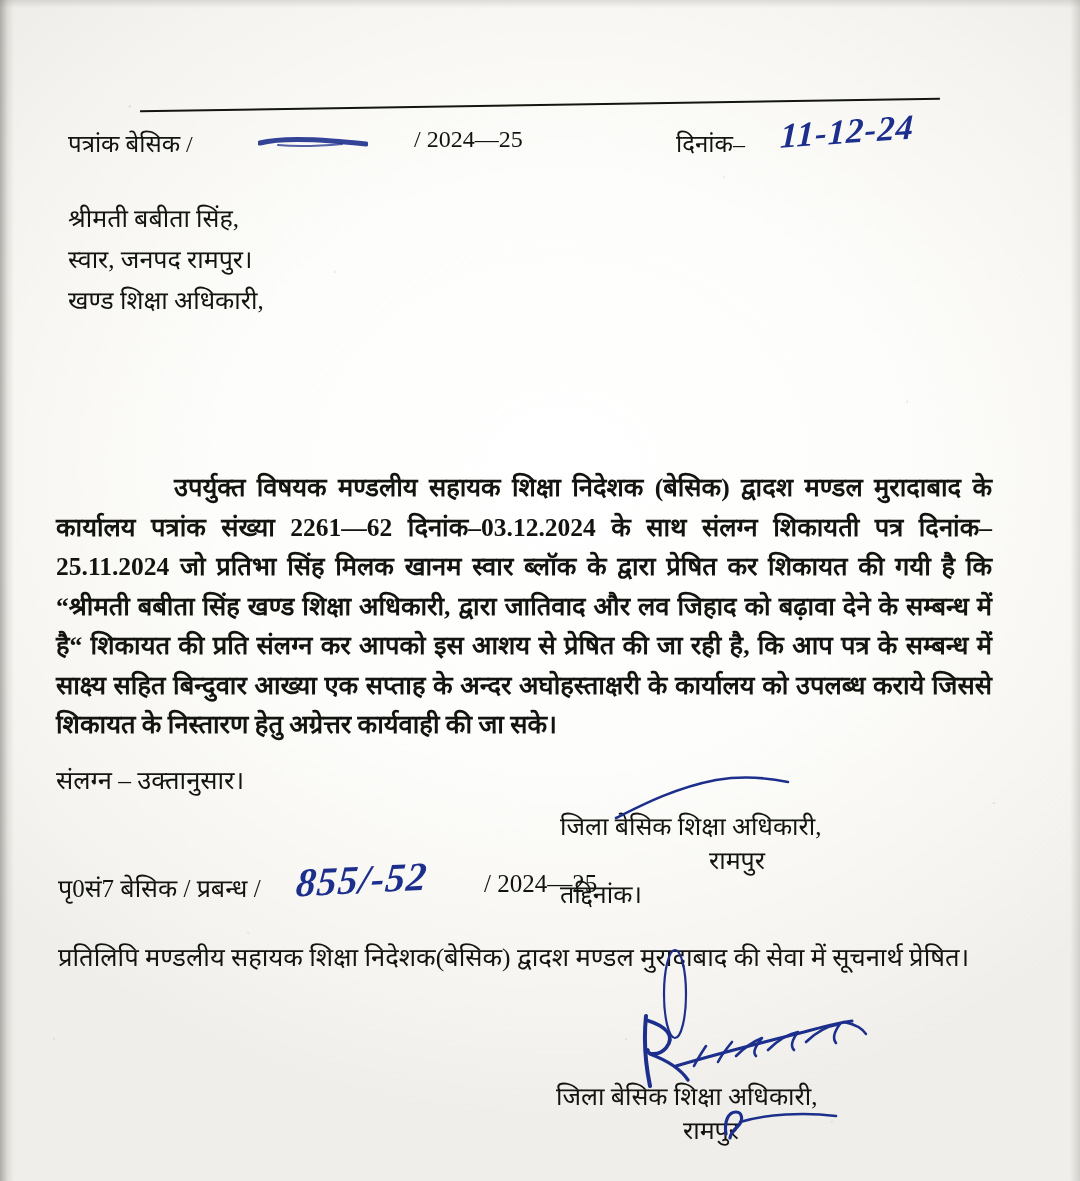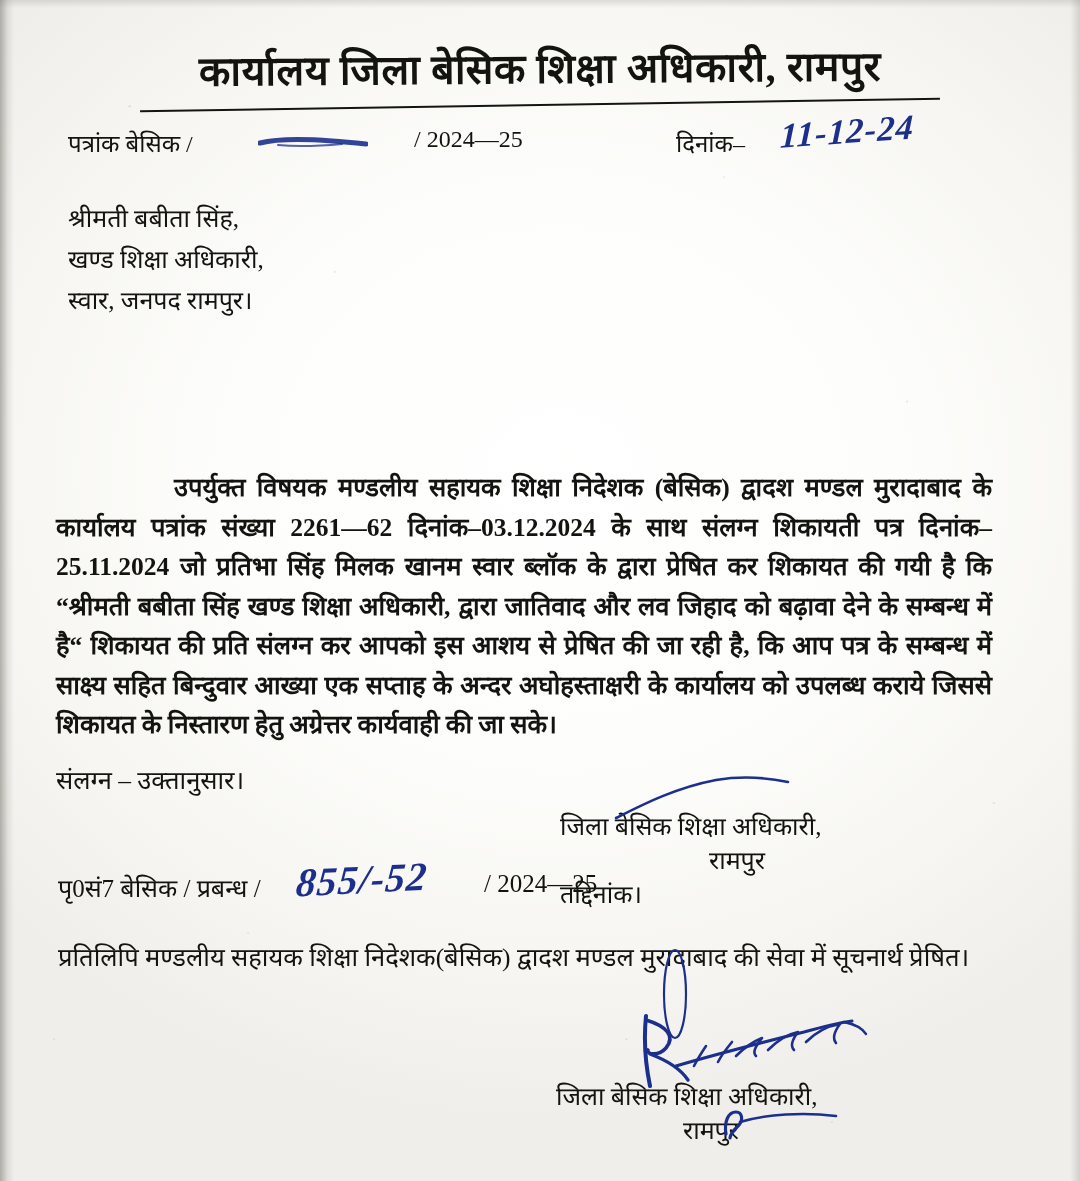--- a/index.html
+++ b/index.html
@@ -247,44 +247,41 @@
 </head>
 <body>
 
 <div id="page">
 
   <div id="grain"></div>
   <div id="edge-top"></div>
   <div id="edge-left"></div>
   <div id="edge-right"></div>
 
-  <div id="letterhead" class="ink">
-    <div id="office-title">कार्यालय जिला बेसिक शिक्षा अधिकारी, रामपुर</div>
-  </div>
   <div id="title-rule"></div>
 
   <div id="ref-row" class="ink">
     <span id="ref-label">पत्रांक बेसिक /</span>
 
     <svg id="ref-scribble" viewBox="0 0 110 14">
       <path d="M2 7 C 22 2, 48 3, 74 5 C 88 6, 98 7, 108 8" stroke="#1d2f8c" stroke-width="5" fill="none" stroke-linecap="round" opacity=".9"></path>
       <path d="M20 9 C 40 11, 62 10, 84 8" stroke="#1d2f8c" stroke-width="2" fill="none" stroke-linecap="round" opacity=".75"></path>
     </svg>
 
     <span id="ref-year">/ 2024—25</span>
 
     <span id="date-label">दिनांक–</span>
 
     <span id="date-hand">11-12-24</span>
   </div>
 
   <div id="addressee" class="ink">
     <div>श्रीमती बबीता सिंह,</div>
+    <div>स्वार, जनपद रामपुर।</div>
     <div>खण्ड शिक्षा अधिकारी,</div>
-    <div>स्वार, जनपद रामपुर।</div>
   </div>
 
 
   <div id="body-block" class="ink">
     <p id="body-para">उपर्युक्त विषयक मण्डलीय सहायक शिक्षा निदेशक (बेसिक) द्वादश मण्डल मुरादाबाद के कार्यालय पत्रांक संख्या 2261—62 दिनांक–03.12.2024 के साथ संलग्न शिकायती पत्र दिनांक–25.11.2024 जो प्रतिभा सिंह मिलक खानम स्वार ब्लॉक के द्वारा प्रेषित कर शिकायत की गयी है कि “श्रीमती बबीता सिंह खण्ड शिक्षा अधिकारी, द्वारा जातिवाद और लव जिहाद को बढ़ावा देने के सम्बन्ध में है“ शिकायत की प्रति संलग्न कर आपको इस आशय से प्रेषित की जा रही है, कि आप पत्र के सम्बन्ध में साक्ष्य सहित बिन्दुवार आख्या एक सप्ताह के अन्दर अघोहस्ताक्षरी के कार्यालय को उपलब्ध कराये जिससे शिकायत के निस्तारण हेतु अग्रेत्तर कार्यवाही की जा सके।</p>
   </div>
 
   <div id="enclosure" class="ink">संलग्न – उक्तानुसार।</div>
 
   <svg id="flourish-1" viewBox="0 0 180 44">

